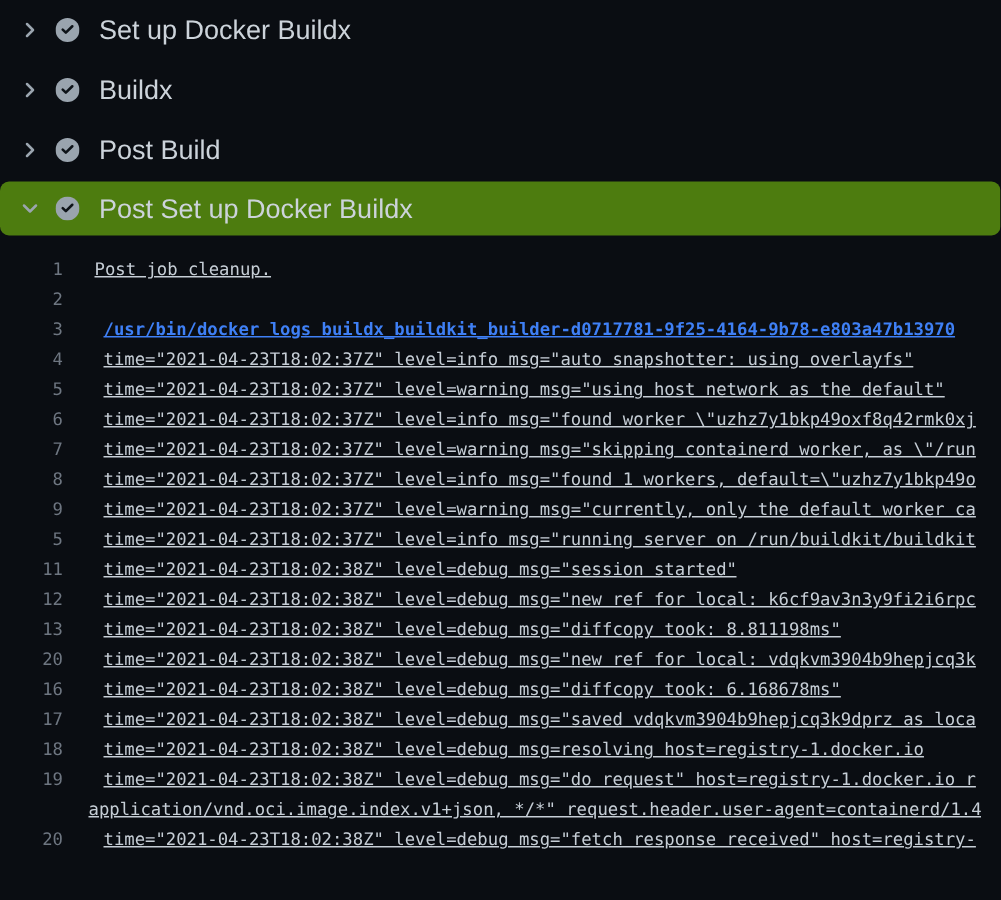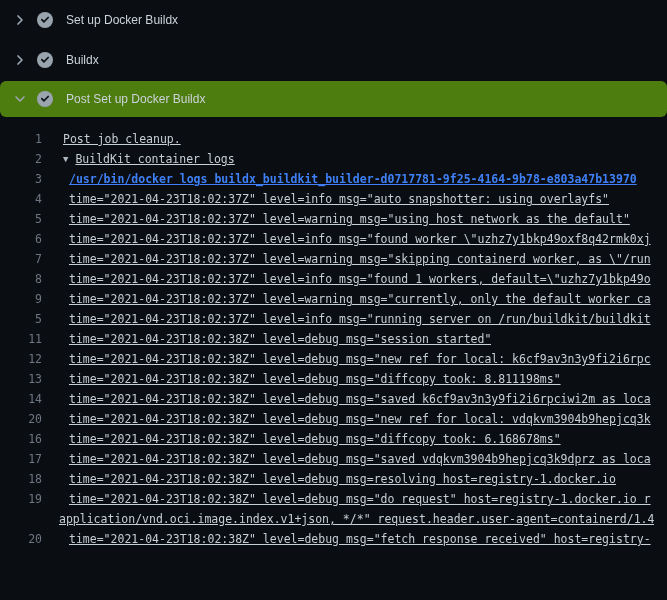--- a/index.html
+++ b/index.html
@@ -16,21 +16,21 @@
     height: 36px; margin-top: 1px;
     background: #4d7c0f; border-radius: 6px;
   }
   .chev {
     width: 16px; height: 16px; flex: none;
     display: flex; align-items: center; justify-content: center;
     margin-right: 9px; color: #9ba5af;
   }
   .chev svg { display: block; }
   .check { width: 16px; height: 16px; flex: none; margin-right: 13px; }
-  .step-title { color: #ccd3da; font-size: 12px; font-weight: 500; }
+  .step-title { color: #ccd3da; font-size: 18px; font-weight: 500; }
   .log { padding-top: 12px; }
   .row {
     display: flex; height: 20px; line-height: 20px;
     font-family: "DejaVu Sans Mono", "Liberation Mono", monospace;
     font-size: 11.5px;
   }
   .num {
     width: 42px; flex: none; text-align: right;
     color: #6e7681; cursor: pointer; user-select: none;
   }
@@ -69,20 +69,33 @@
         <path d="M6 4l4 4-4 4" fill="none" stroke="currentColor" stroke-width="1.7" stroke-linecap="round" stroke-linejoin="round"></path>
       </svg>
 
     </span>
     <svg class="check" width="16" height="16" viewBox="0 0 16 16">
       <circle cx="8" cy="8" r="8" fill="#9aa4ae"></circle>
       <path class="mark" d="M11.2 5.5 6.9 9.8 4.8 7.7" fill="none" stroke-width="1.7" stroke-linecap="round" stroke-linejoin="round" stroke="#0e1318"></path>
     </svg>
     <span class="step-title">Buildx</span>
   </div>
+    <div class="step">
+    <span class="chev">
+      <svg class="chev-right" width="16" height="16" viewBox="0 0 16 16">
+        <path d="M6 4l4 4-4 4" fill="none" stroke="currentColor" stroke-width="1.7" stroke-linecap="round" stroke-linejoin="round"></path>
+      </svg>
+
+    </span>
+    <svg class="check" width="16" height="16" viewBox="0 0 16 16">
+      <circle cx="8" cy="8" r="8" fill="#9aa4ae"></circle>
+      <path class="mark" d="M11.2 5.5 6.9 9.8 4.8 7.7" fill="none" stroke-width="1.7" stroke-linecap="round" stroke-linejoin="round" stroke="#0e1318"></path>
+    </svg>
+    <span class="step-title">Post Build</span>
+  </div>
     <div class="step expanded">
     <span class="chev">
 
       <svg class="chev-down" width="16" height="16" viewBox="0 0 16 16" style="display: block;">
         <path d="M4 6l4 4 4-4" fill="none" stroke="currentColor" stroke-width="1.7" stroke-linecap="round" stroke-linejoin="round"></path>
       </svg>
     </span>
     <svg class="check" width="16" height="16" viewBox="0 0 16 16">
       <circle cx="8" cy="8" r="8" fill="#9aa4ae"></circle>
       <path class="mark" d="M11.2 5.5 6.9 9.8 4.8 7.7" fill="none" stroke-width="1.7" stroke-linecap="round" stroke-linejoin="round" stroke="#0e1318"></path>
@@ -90,21 +103,20 @@
     <span class="step-title">Post Set up Docker Buildx</span>
   </div>
   </div>
 <div id="log" class="log">
     <div class="row top">
       <span class="num">1</span>
       <span class="txt">Post job cleanup.</span>
     </div>
     <div class="row group">
       <span class="num">2</span>
-      <span class="txt"><span class="caret">▼</span><span>BuildKit container logs</span></span>
     </div>
     <div class="row command">
       <span class="num">3</span>
       <span class="txt" style="color: rgb(63, 128, 246);">/usr/bin/docker logs buildx_buildkit_builder-d0717781-9f25-4164-9b78-e803a47b13970</span>
     </div>
     <div class="row child">
       <span class="num">4</span>
       <span class="txt">time="2021-04-23T18:02:37Z" level=info msg="auto snapshotter: using overlayfs"</span>
     </div>
     <div class="row child">
@@ -137,24 +149,20 @@
     </div>
     <div class="row child">
       <span class="num">12</span>
       <span class="txt">time="2021-04-23T18:02:38Z" level=debug msg="new ref for local: k6cf9av3n3y9fi2i6rpc</span>
     </div>
     <div class="row child">
       <span class="num">13</span>
       <span class="txt">time="2021-04-23T18:02:38Z" level=debug msg="diffcopy took: 8.811198ms"</span>
     </div>
     <div class="row child">
-      <span class="num">14</span>
-      <span class="txt">time="2021-04-23T18:02:38Z" level=debug msg="saved k6cf9av3n3y9fi2i6rpciwi2m as loca</span>
-    </div>
-    <div class="row child">
       <span class="num">20</span>
       <span class="txt">time="2021-04-23T18:02:38Z" level=debug msg="new ref for local: vdqkvm3904b9hepjcq3k</span>
     </div>
     <div class="row child">
       <span class="num">16</span>
       <span class="txt">time="2021-04-23T18:02:38Z" level=debug msg="diffcopy took: 6.168678ms"</span>
     </div>
     <div class="row child">
       <span class="num">17</span>
       <span class="txt">time="2021-04-23T18:02:38Z" level=debug msg="saved vdqkvm3904b9hepjcq3k9dprz as loca</span>

